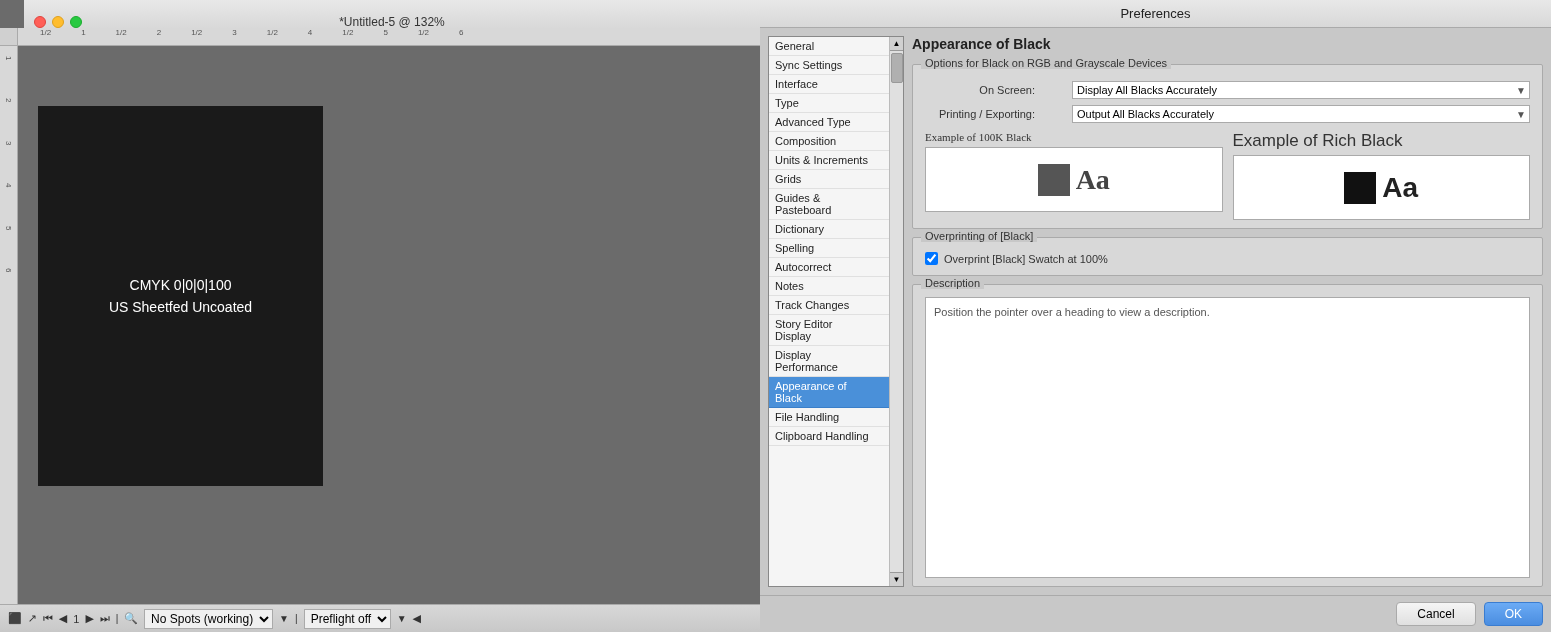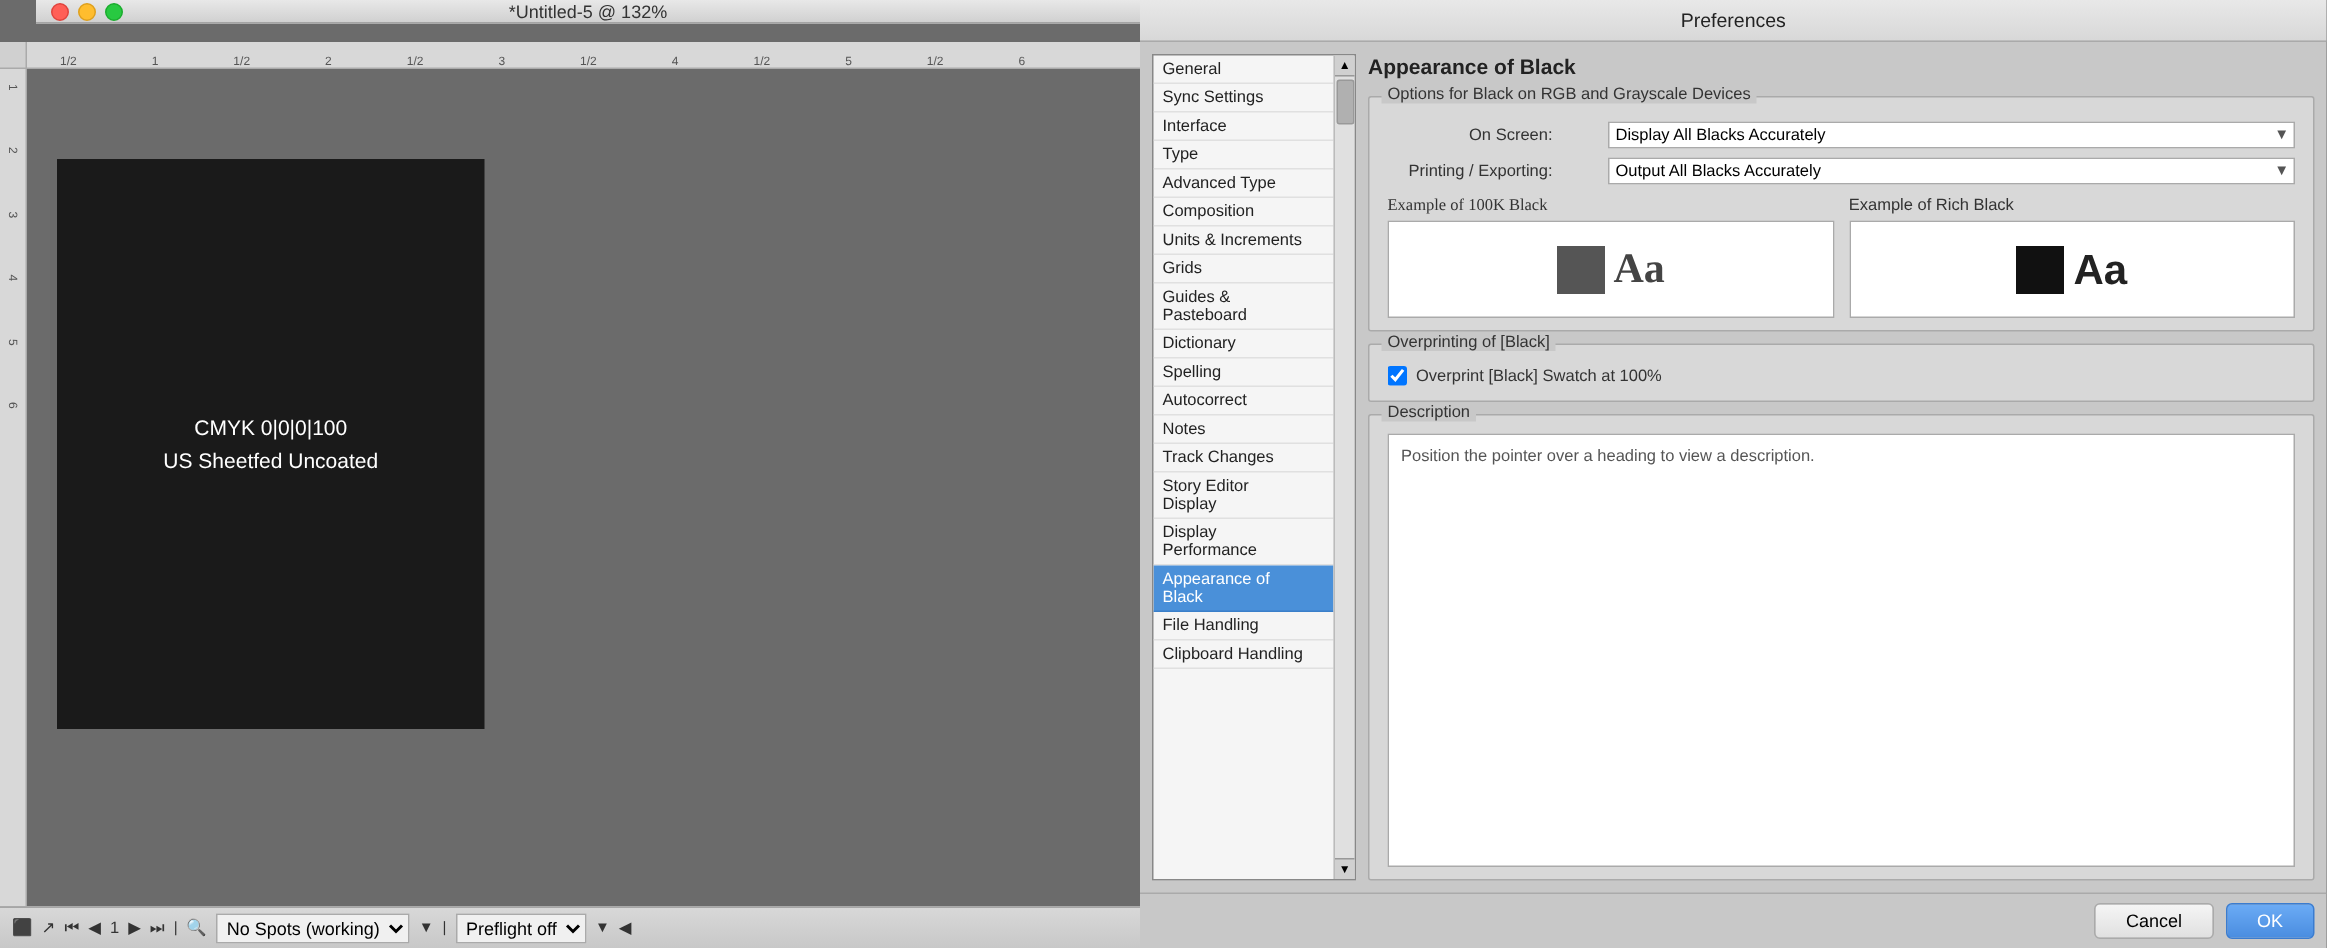--- a/index.html
+++ b/index.html
@@ -9,21 +9,21 @@
     .canvas-area {
       width: 760px;
       height: 632px;
       background: #6b6b6b;
       position: relative;
       flex-shrink: 0;
     }
 
     
     .title-bar {
-      height: 16px;
+      height: 44px;
       background: linear-gradient(to bottom, #e8e8e8, #d0d0d0);
       display: flex;
       align-items: center;
       justify-content: center;
       border-bottom: 1px solid #aaa;
       position: relative;
       margin-left: 24px;
     }
     .traffic-lights {
       position: absolute;
@@ -333,21 +333,21 @@
       <div class="traffic-light tl-red"></div>
       <div class="traffic-light tl-yellow"></div>
       <div class="traffic-light tl-green"></div>
     </div>
     <span class="title-text">*Untitled-5 @ 132%</span>
   </div>
 
   <div class="ruler-corner"></div>
 
   <div class="ruler-h" style="position:absolute;top:28px;left:18px;right:0;height:18px;background:#d8d8d8;border-bottom:1px solid #aaa;">
-    <div style="display:flex;align-items:flex-end;height:100%;width:100%;padding-left:2px;gap:20px;">
+    <div style="display:flex;height:100%;width:100%;padding-left:2px;">
       <span style="font-size:8px;color:#555;margin-right:30px;">1/2</span>
       <span style="font-size:8px;color:#555;margin-right:30px;">1</span>
       <span style="font-size:8px;color:#555;margin-right:30px;">1/2</span>
       <span style="font-size:8px;color:#555;margin-right:30px;">2</span>
       <span style="font-size:8px;color:#555;margin-right:30px;">1/2</span>
       <span style="font-size:8px;color:#555;margin-right:30px;">3</span>
       <span style="font-size:8px;color:#555;margin-right:30px;">1/2</span>
       <span style="font-size:8px;color:#555;margin-right:30px;">4</span>
       <span style="font-size:8px;color:#555;margin-right:30px;">1/2</span>
       <span style="font-size:8px;color:#555;margin-right:30px;">5</span>
@@ -470,21 +470,21 @@
 
           <div style="flex:1;font-family:Liberation Serif, serif;">
             <div style="font-size:11px;color:#333;margin-bottom:4px;">Example of 100K Black</div>
             <div style="border:1px solid #aaa;background:white;height:65px;display:flex;align-items:center;justify-content:center;gap:6px;">
               <div style="width:32px;height:32px;background:#555;"></div>
               <span style="font-size:28px;font-weight:bold;color:#444;">Aa</span>
             </div>
           </div>
 
           <div style="flex:1;">
-            <div style="font-size:11px;color:#333;margin-bottom:4px;">Example of Rich Black</div>
+            <div style="font-size:17px;color:#333;margin-bottom:4px;">Example of Rich Black</div>
             <div style="border:1px solid #aaa;background:white;height:65px;display:flex;align-items:center;justify-content:center;gap:6px;">
               <div style="width:32px;height:32px;background:#111;"></div>
               <span style="font-size:28px;font-weight:bold;color:#222;">Aa</span>
             </div>
           </div>
         </div>
       </div>
 
       <div class="fieldset" style="padding:4px 12px;">
         <div class="fieldset-legend">

